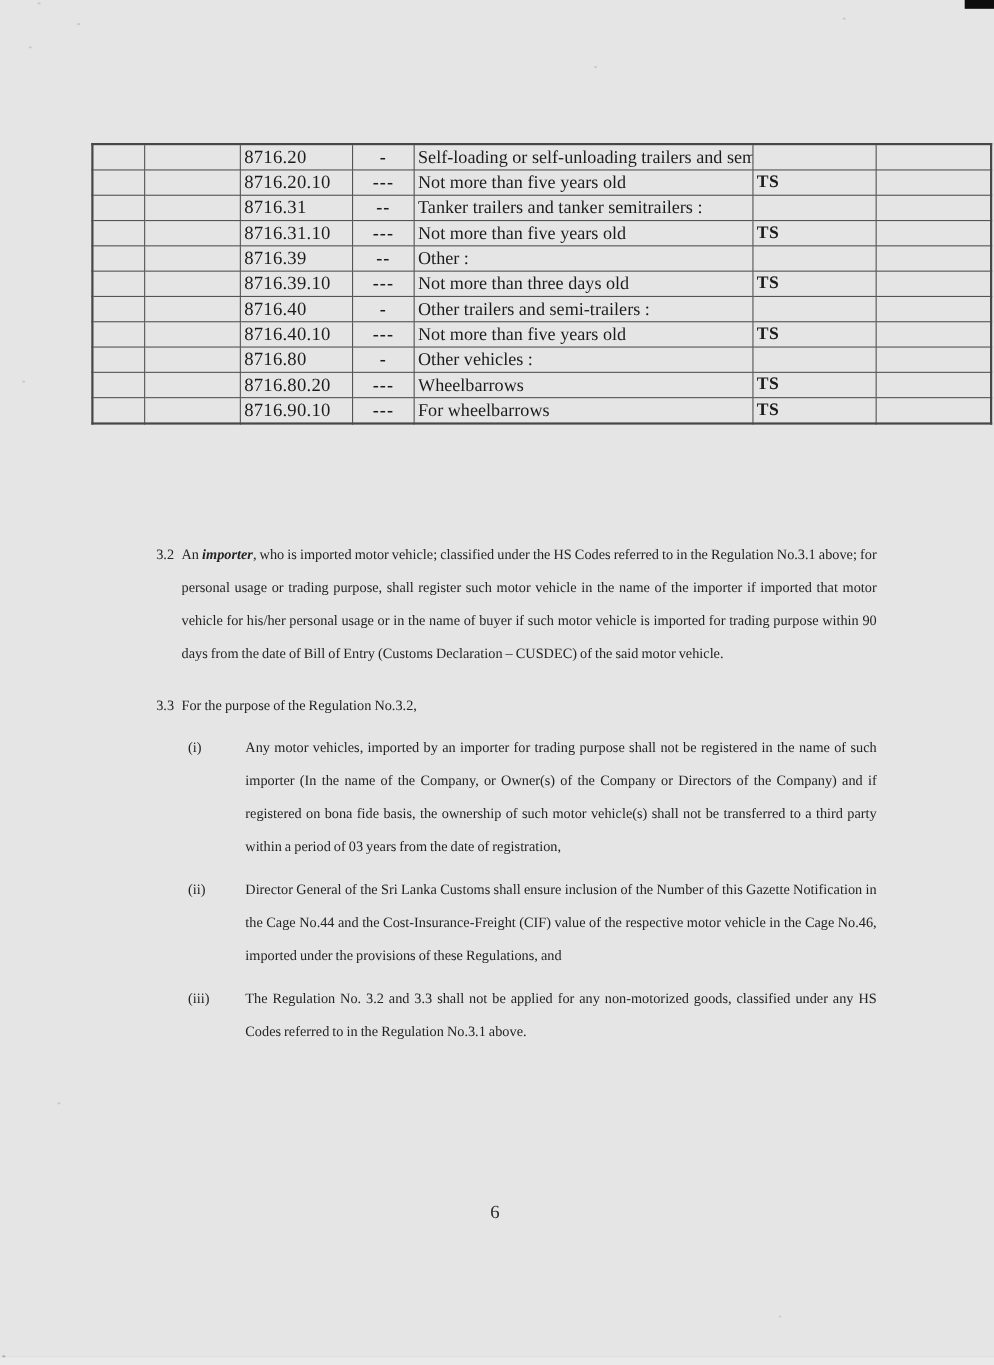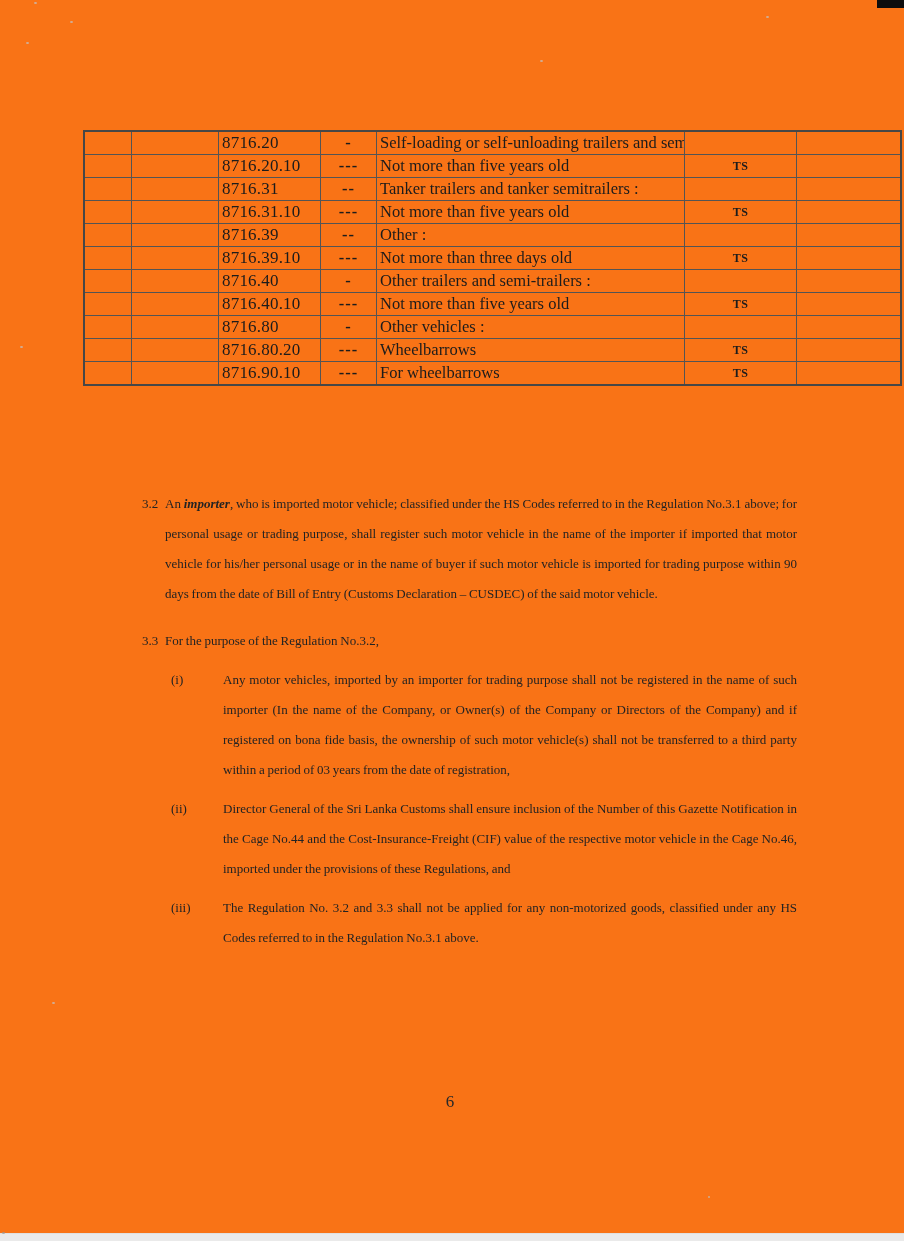--- a/index.html
+++ b/index.html
@@ -1,20 +1,20 @@
 <!DOCTYPE html>
 <html><head>
 <meta charset="utf-8">
 <style>
   html, body { margin: 0; padding: 0; background: #ffffff; }
   .sheet {
     position: relative;
     width: 904px;
     height: 1241px;
-    background: #f97316;
+    background: #e5e5e5;
     overflow: hidden;
     font-family: "Liberation Serif", "DejaVu Serif", serif;
     color: #1f1f1f;
   }
 
   
   .corner-mark {
     position: absolute; top: 0; left: 877px;
     width: 27px; height: 8px;
     background: #0d0d0d;
@@ -45,21 +45,21 @@
     vertical-align: middle;
     overflow: hidden;
     white-space: nowrap;
   }
   table.hs { border: 2px solid #474747; }
   td.c0 { width: 40px; }
   td.c1 { width: 80px; }
   td.c2 { width: 95px; padding-left: 8px; font-size: 17px; letter-spacing: .2px; }
   td.c3 { width: 49px; text-align: center; font-weight: bold; letter-spacing: 1px; }
   td.c4 { width: 301px; padding-left: 8px; white-space: normal; }
-  td.c5 { width: 105px; text-align: center; font-weight: bold; font-size: 12px; letter-spacing: .5px; }
+  td.c5 { width: 105px; font-weight: bold; font-size: 16px; letter-spacing: .5px; }
   td.c6 { width: 97px; }
 
   
   .regs {
     position: absolute; left: 142px; top: 489px;
     width: 655px;
     font-size: 13px; line-height: 30px;
     text-align: justify;
     word-spacing: -0.5px;
     color: #232323;

